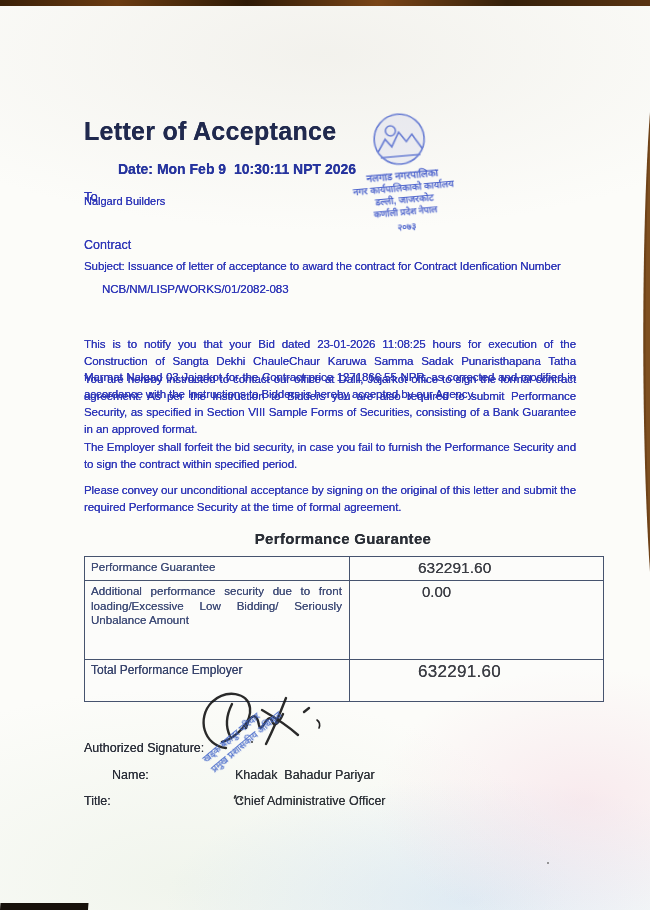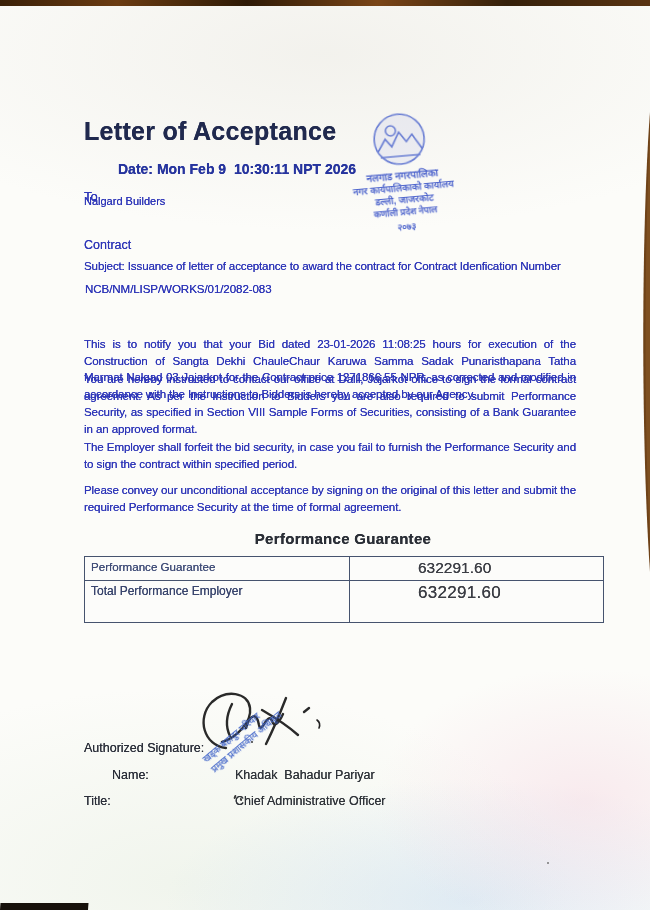--- a/index.html
+++ b/index.html
@@ -21,21 +21,21 @@
   .edge-right{position:absolute;right:0;top:112px;width:12px;height:460px;}
   .edge-corner{position:absolute;left:0;bottom:0;width:88px;height:7px;background:#17110b;transform:skewX(-4deg);transform-origin:left bottom;}
   
   .ltr{position:absolute;color:#2e36b8;}
   .title{left:84px;top:117px;font-size:25px;font-weight:bold;color:#20294e;letter-spacing:.3px;}
   .date{left:84px;top:161px;font-size:14px;font-weight:bold;color:#26349e;white-space:pre;margin-left:34px;}
   .to{left:84px;top:189px;font-size:13px;}
   .recip{left:84px;top:195px;font-size:11px;}
   .addr{left:84px;top:238px;font-size:12.5px;}
   .subject{left:84px;top:259px;font-size:11.6px;white-space:nowrap;letter-spacing:-.15px;}
-  .contract{left:85px;top:282px;font-size:11.6px;letter-spacing:-.1px;text-align:right;}
+  .contract{left:102px;top:282px;font-size:11.6px;letter-spacing:-.1px;text-align:right;}
   .para{left:84px;width:492px;font-size:11.6px;line-height:16.6px;text-align:justify;letter-spacing:-.12px;}
   .p1{top:302px;margin-top:34px;} .p2{top:371px;} .p3{top:439px;} .p4{top:482px;}
   
   .tbl-head{position:absolute;left:84px;top:530px;width:518px;text-align:center;
     font-size:15px;font-weight:bold;color:#2a2e36;letter-spacing:.3px;}
   .pg-table{position:absolute;left:84px;top:556px;width:518px;border:1.4px solid #46536e;background:rgba(255,255,255,.15);}
   .trow{display:flex;}
   .trow + .trow{border-top:1.4px solid #46536e;}
   .tcell-l{width:265px;border-right:1.4px solid #46536e;padding:3px 7px 3px 6px;
     font-size:11.6px;line-height:14.5px;color:#404d78;text-align:justify;box-sizing:border-box;}
@@ -81,20 +81,24 @@
 <div class="ltr para p2 soft">You are hereby instructed to contact our office at Dalli, Jajarkot office to sign the formal contract agreement. As per the Instruction to Bidders you are also required to submit Performance Security, as specified in Section VIII Sample Forms of Securities, consisting of a Bank Guarantee in an approved format.</div>
 <div class="ltr para p3 soft">The Employer shall forfeit the bid security, in case you fail to furnish the Performance Security and to sign the contract within specified period.</div>
 <div class="ltr para p4 soft">Please convey our unconditional acceptance by signing on the original of this letter and submit the required Performance Security at the time of formal agreement.</div>
 
 <div class="tbl-head soft">Performance Guarantee</div>
 <div class="pg-table">
   <div class="trow r1">
     <div class="tcell-l soft">Performance Guarantee</div>
     <div class="tcell-r v1 soft">632291.60</div>
   </div>
+  <div class="trow r2">
+    <div class="tcell-l soft">Additional performance security due to front loading/Excessive Low Bidding/ Seriously Unbalance Amount</div>
+    <div class="tcell-r v2 soft">0.00</div>
+  </div>
   <div class="trow r3">
     <div class="tcell-l soft" style="font-size:12px;color:#39456d;">Total Performance Employer</div>
     <div class="tcell-r v3 soft">632291.60</div>
   </div>
 </div>
 
 <div class="sig-label auth soft">Authorized Signature:</div>
 <div class="sig-label namel soft">Name:</div>
 <div class="sig-label titlel soft">Title:</div>
 <div class="sv namev soft">Khadak  Bahadur Pariyar</div>

